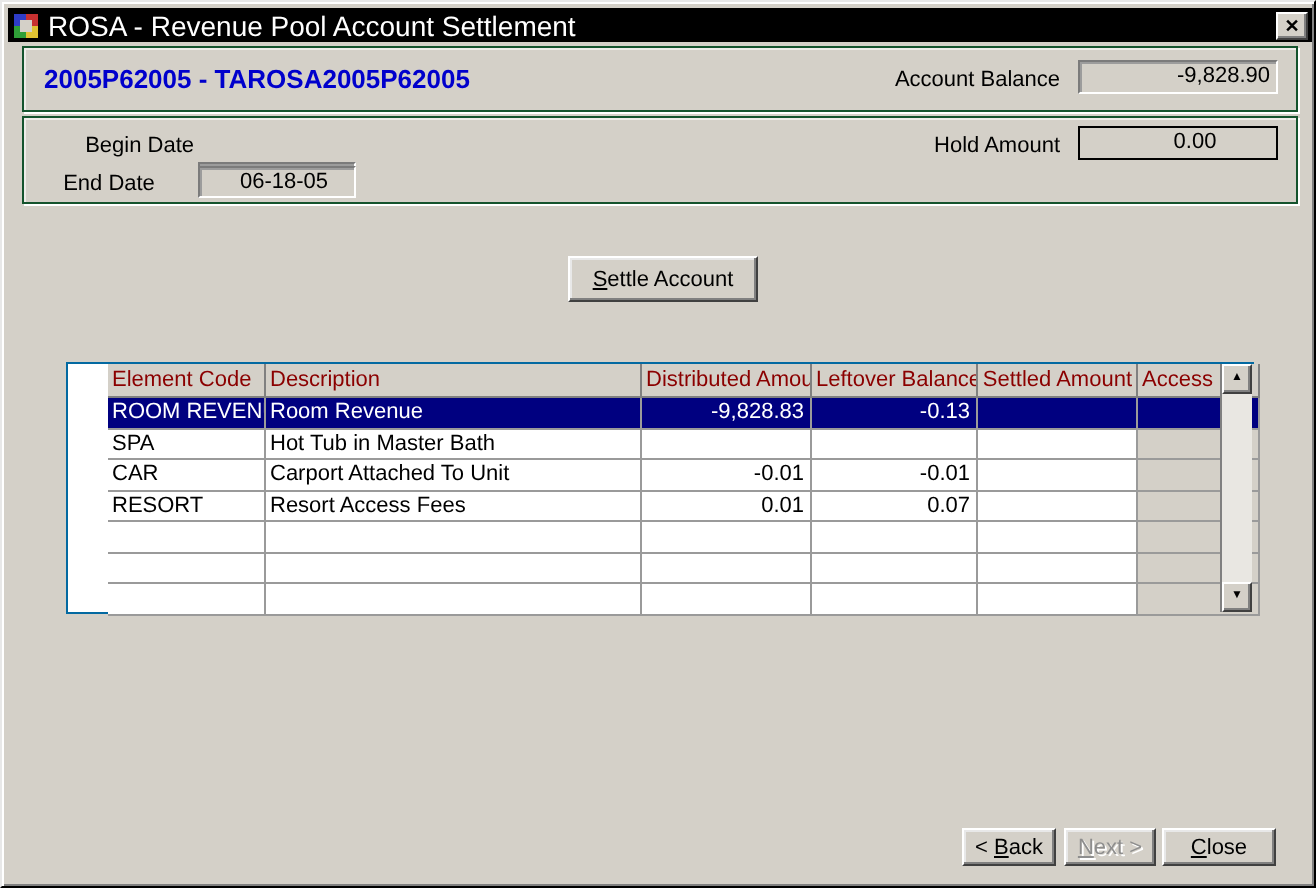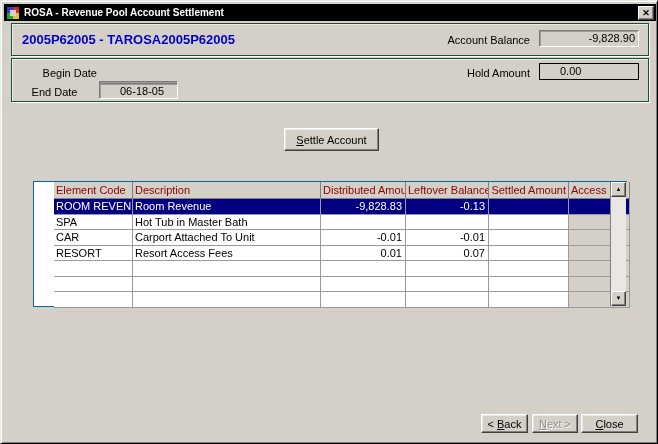--- a/index.html
+++ b/index.html
@@ -4,40 +4,40 @@
 <style>
   html,body{margin:0;padding:0;background:#808080;}
   *{box-sizing:border-box;font-family:"Liberation Sans",sans-serif;}
   .window{position:relative;width:658px;height:444px;background:#d4d0c8;
     border:1px solid;border-color:#e8e8e8 #000 #000 #e8e8e8;
     box-shadow:inset 1px 1px 0 #fff, inset -1px -1px 0 #808080;
     font-size:11px;color:#000;overflow:hidden;}
   
   .titlebar{position:absolute;left:3px;top:3px;width:652px;height:17px;background:#000;
     display:flex;align-items:center;padding:0 2px;gap:4px;}
-  .titlebar .ttext{color:#fff;font-weight:bold;font-size:10px;white-space:nowrap;}
+  .titlebar .ttext{color:#fff;font-weight:normal;font-size:14px;white-space:nowrap;}
   .appicon{width:14px;height:14px;display:inline-block;flex:0 0 auto;}
   .closebtn{margin-left:auto;width:16px;height:14px;background:#d4d0c8;
     border:1px solid;border-color:#fff #404040 #404040 #fff;
     box-shadow:inset -1px -1px 0 #808080;
     font-size:9px;font-weight:bold;line-height:12px;text-align:center;padding:0;color:#000;cursor:default;}
   
   .etched{position:absolute;border:1px solid #14532d;box-shadow:1px 1px 0 #fff, inset 1px 1px 0 rgba(255,255,255,.6);}
   .headerbox{left:10px;top:22px;width:638px;height:33px;}
   .datesbox{left:10px;top:57px;width:638px;height:44px;}
   .acctcode{position:absolute;left:10px;top:8px;font-size:13px;font-weight:bold;color:#0000cc;white-space:nowrap;}
   .lbl{position:absolute;white-space:nowrap;}
   .balance-lbl{right:118px;top:10px;}
   .hold-lbl{right:118px;top:8px;}
   .begin-lbl{left:0;top:8px;width:85px;text-align:right;}
   .end-lbl{left:0;top:27px;width:85px;text-align:center;}
   .sunken{position:absolute;background:#d4d0c8;border:1px solid;border-color:#7b7b7b #fff #fff #7b7b7b;
     box-shadow:inset 1px 1px 0 #9c9c9c;padding:1px 3px 0 20px;overflow:hidden;white-space:nowrap;}
   .balance-fld{right:9px;top:6px;width:100px;height:17px;text-align:right;}
-  .hold-fld{right:9px;top:4px;width:100px;height:17px;text-align:left;border:1px solid #000;box-shadow:none;}
+  .hold-fld{right:9px;top:4px;width:100px;height:17px;text-align:center;border:1px solid #000;box-shadow:none;}
   .begin-fld{left:87px;top:22px;width:79px;height:16px;}
   .end-fld{left:87px;top:24px;width:79px;height:16px;}
   
   .btn{position:absolute;background:#d4d0c8;border:1px solid;border-color:#fff #404040 #404040 #fff;
     box-shadow:inset -1px -1px 0 #808080, inset 1px 1px 0 #e8e8e8;
     font-size:11px;text-align:center;color:#000;padding:0;cursor:default;}
   .settle-btn{left:283px;top:127px;width:95px;height:23px;}
   .back-btn{left:480px;top:413px;width:47px;height:19px;}
   .next-btn{left:531px;top:413px;width:46px;height:19px;color:#8e8e8e;text-shadow:1px 1px 0 #fff;}
   .close-btn2{left:580px;top:413px;width:57px;height:19px;}

